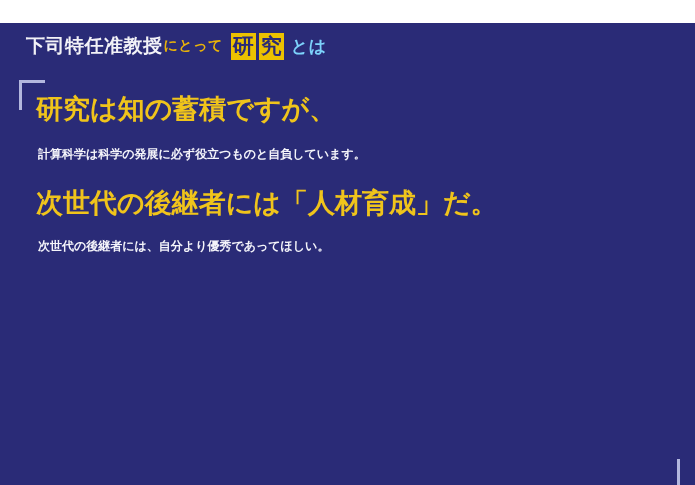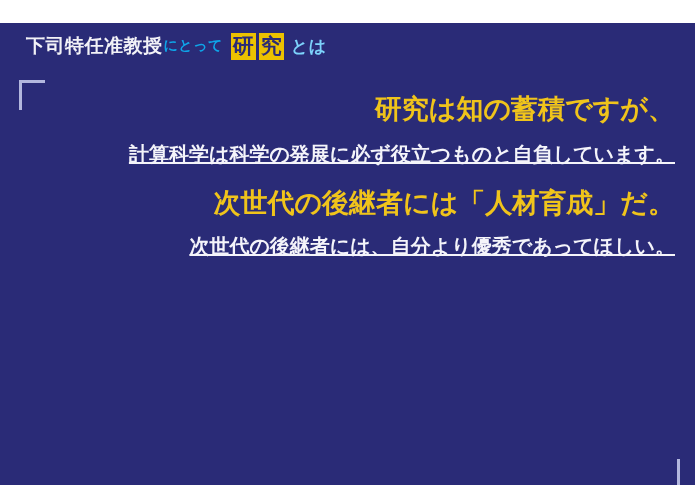--- a/index.html
+++ b/index.html
@@ -33,21 +33,21 @@
     font-family: "Liberation Sans", "DejaVu Sans", sans-serif;
     font-weight: bold;
     font-size: 19px;
     color: #f2f2f7;
     letter-spacing: 0.5px;
   }
   .hdr-sub {
     font-family: Liberation Mono, monospace;
     font-weight: bold;
     font-size: 14px;
-    color: #0ea5e9;
+    color: #eab308;
     letter-spacing: 0.5px;
     margin-left: 1px;
   }
   #kw-boxes {
     display: flex;
     gap: 3px;
     margin: 0 7px 0 8px;
   }
   .kw-box {
     background: #ecc200;
@@ -89,42 +89,40 @@
     border-bottom: 3px solid #b3b7de;
     border-right: 3px solid #b3b7de;
   }
 
   
   #quote-body {
     position: absolute;
     left: 36px;
     top: 68px;
     right: 20px;
-    text-align: right;
   }
   .blk { margin: 0; padding: 0; }
   .line {
     margin: 0;
     white-space: nowrap;
     font-family: "Liberation Serif", "DejaVu Serif", serif;
     font-weight: bold;
   }
   .gold  { color: #f0c41b; }
   .white { color: #f4f4fa; }
 
   .g-big {
     font-size: 27px;
     line-height: 37px;
     letter-spacing: 0px;
   }
   .w-mid {
-    font-size: 20px;
+    font-size: 12px;
     line-height: 27px;
     letter-spacing: 0px;
-    text-decoration: underline;
   }
 
   .blk-a { margin-top: 0px; }
   .blk-b { margin-top: 13px; padding-left: 2px; }
   .blk-c { margin-top: 17px; }
   .blk-d { margin-top: 11px; padding-left: 2px; }
   .blk-e { margin-top: 18px; }
 </style>
 </head>
 <body>

